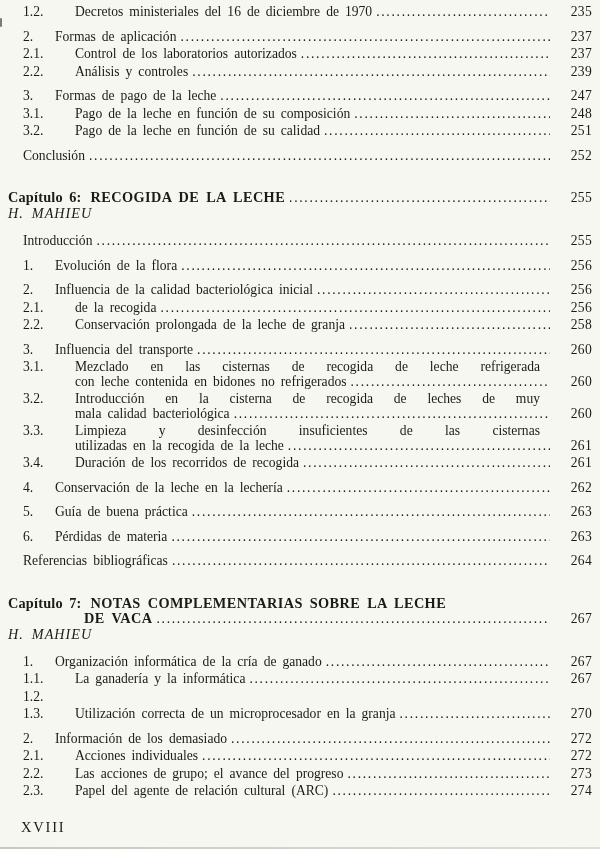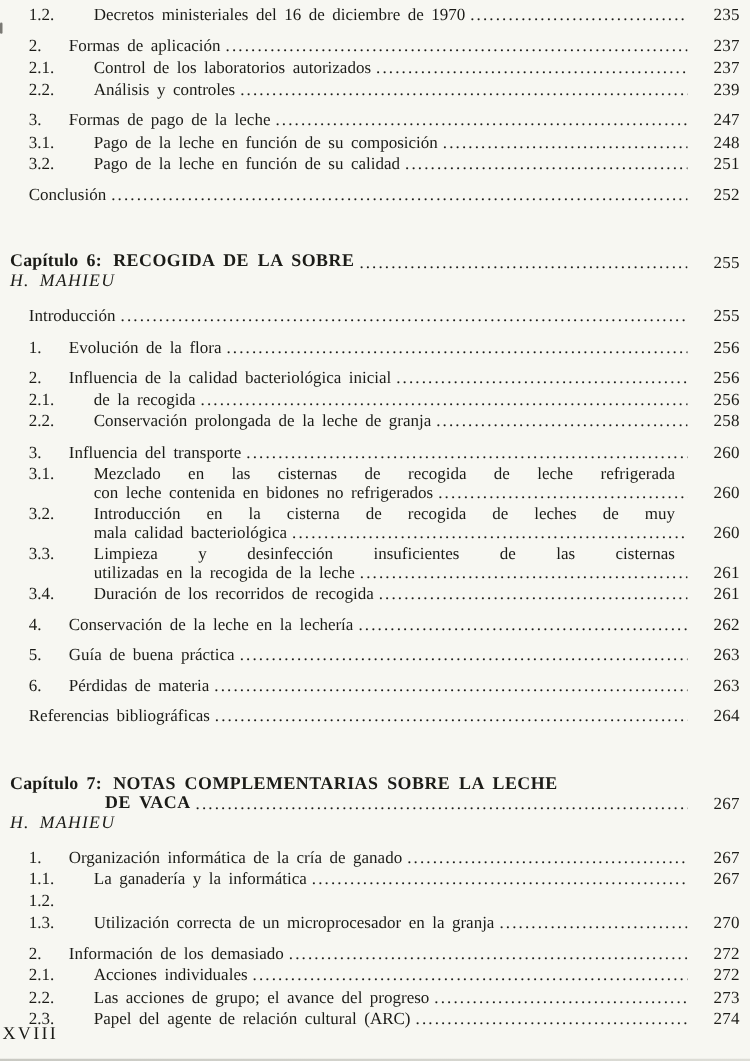--- a/index.html
+++ b/index.html
@@ -33,25 +33,25 @@
   .chap-label { margin-right:9px; white-space:nowrap; letter-spacing:0.2px; }
   .chap-title { white-space:nowrap; letter-spacing:0.4px; word-spacing:3px; flex:0 1 auto; }
   .chap-indent { flex:0 0 76px; }
 
   .author { font-style:italic; font-size:14.2px; letter-spacing:1px; word-spacing:3.5px; line-height:15px; }
 
   .sp-none { margin-top:0; }
   .sp-row { margin-top:3px; }
   .sp-row0 { margin-top:1px;align-items:flex-end; }
   .sp-group { margin-top:10px; }
-  .sp-chapter { margin-top:39px; }
+  .sp-chapter { margin-top:27px; }
   .sp-after-author { margin-top:13px; }
 
   .footer-pagenum {
-    position:absolute; left:2px; top:819px;
+    position:absolute; left:21px; top:819px;
     font-size:14.5px; letter-spacing:1.8px; word-spacing:2px;
   }
 
   .edge-left {
     position:absolute; left:0; top:18px; width:2px; height:9px;
     background:#504f49; opacity:.75; border-radius:1px;
   }
   .edge-bottom {
     position:absolute; left:0; right:0; bottom:0; height:2px;
     background:linear-gradient(to right,#9b9b93,#c4c4bc);
@@ -139,21 +139,21 @@
             <span class="txt">Conclusión</span>
             <span class="dots"></span>
             <span class="pg">252</span>
           </div>
         </div>
       </div>
       <div class="row chapter sp-chapter">
         <div class="body">
           <div class="line">
             <span class="chap-label">Capítulo 6:</span>
-            <span class="chap-title">RECOGIDA DE LA SOBRE</span>
+            <span class="chap-title">RECOGIDA DE LA LECHE</span>
             <span class="dots"></span>
             <span class="pg">255</span>
           </div>
         </div>
       </div>
       <div class="row author sp-row0">
         <span class="author-name">H. MAHIEU</span>
       </div>
       <div class="row entry sp-after-author">
         <div class="body">

